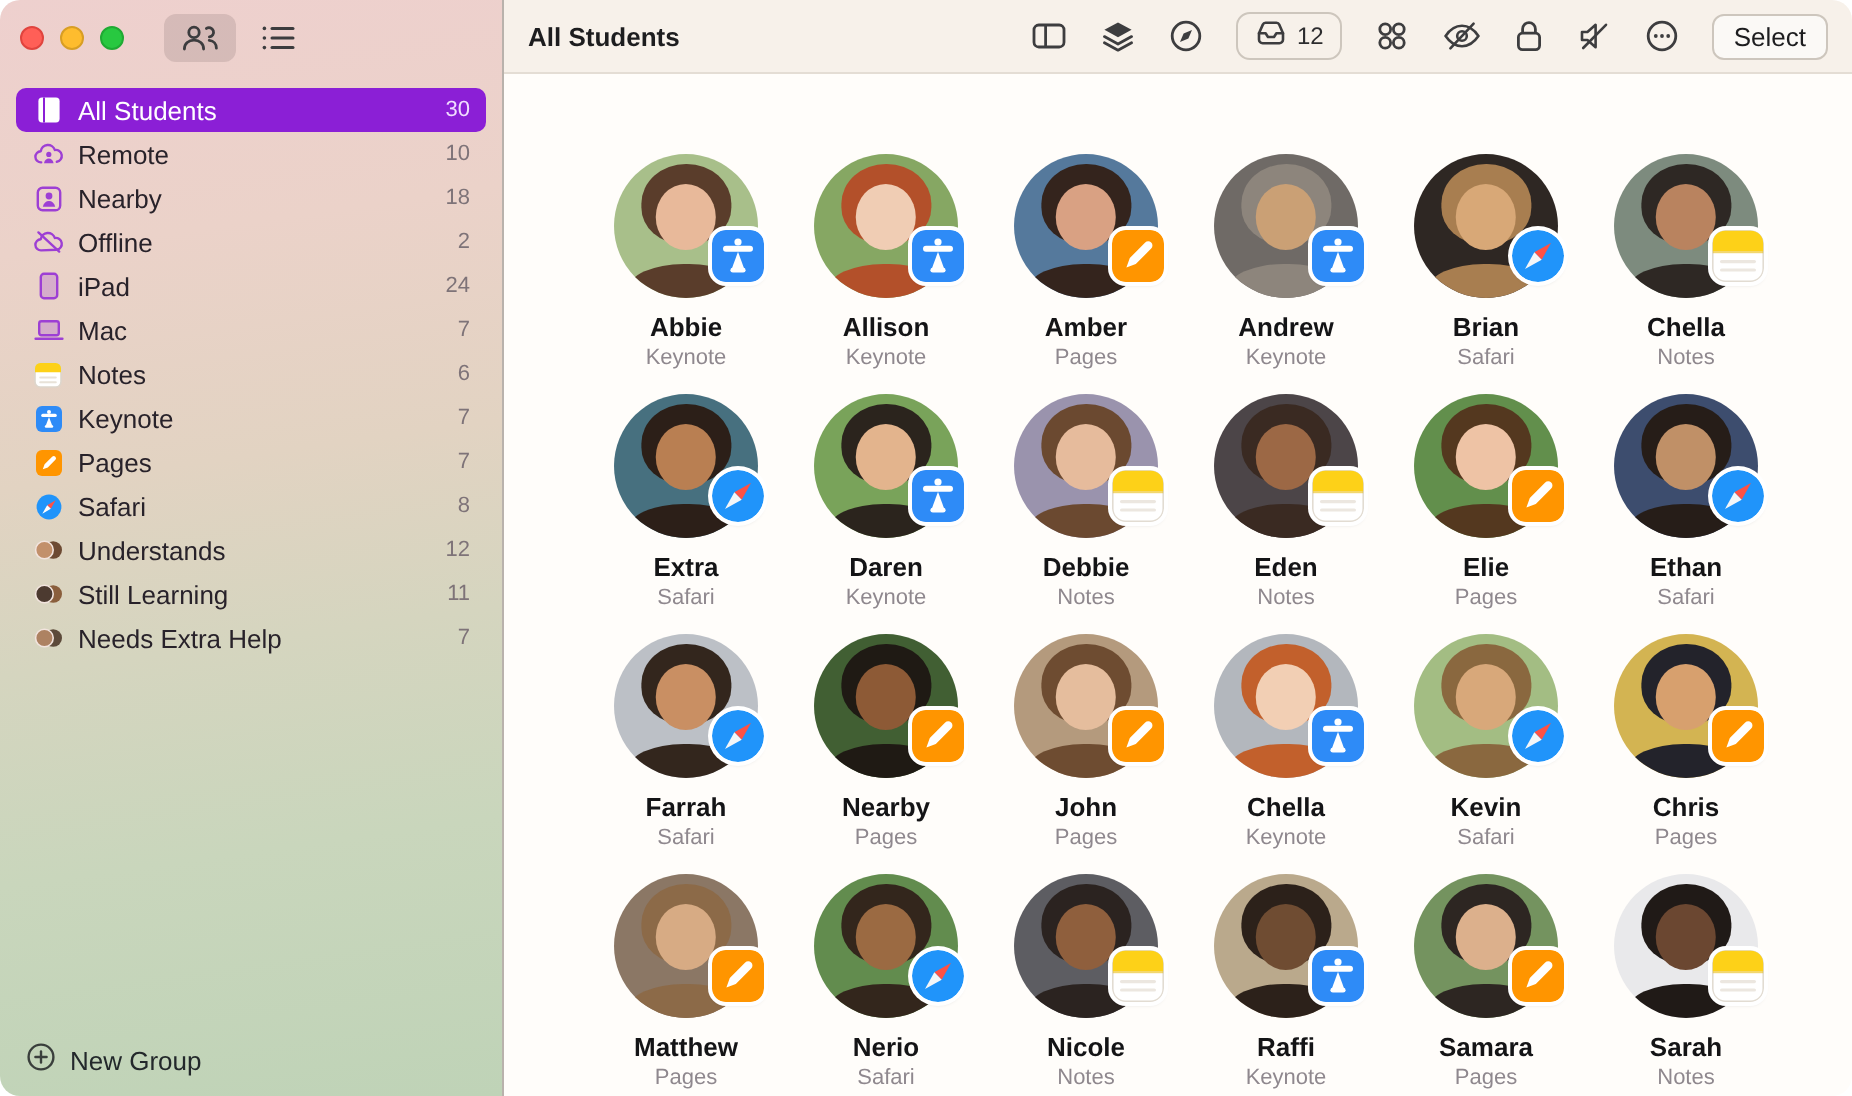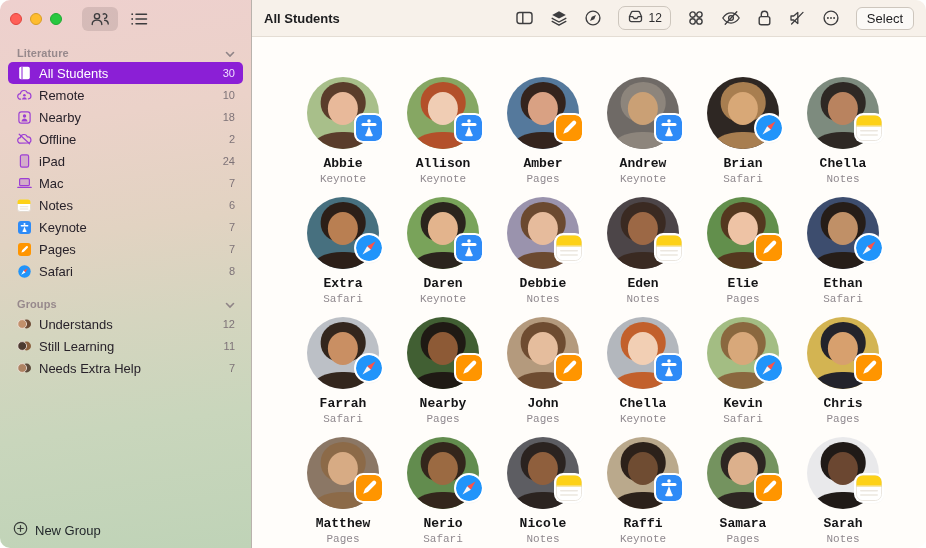--- a/index.html
+++ b/index.html
@@ -39,21 +39,21 @@
   .main { flex:1; display:flex; flex-direction:column; min-width:0; background:#fffdfa; }
   .toolbar { height:37px; flex:none; display:flex; align-items:center; padding:0 12px 0 12px; background:#f7f1ea; border-bottom:1px solid #e4ddd4; }
   .tb-title { font-size:13px; font-weight:700; color:#1d1d1f; margin-right:auto; }
   .tb-icons { display:flex; align-items:center; gap:16px; }
   .tb-ic { display:flex; align-items:center; justify-content:center; cursor:default; }
   .tb-ic svg { display:block; }
   .tb-pill { display:flex; align-items:center; gap:5px; height:24px; padding:0 8px; border:1px solid #cdc6bd; border-radius:7px; }
   .tb-pill .cnt { font-size:12px; color:#2c2c2e; }
   .select-btn { height:23px; padding:0 10px; display:flex; align-items:center; border:1px solid #cdc6bd; border-radius:6px; background:rgba(255,255,255,0.55); font-size:13px; color:#1d1d1f; cursor:default; }
 
-  .content { flex:1; overflow:hidden; padding:40px 8px 0 41px;font-family:Liberation Mono, monospace; }
+  .content { flex:1; overflow:hidden; padding:40px 8px 0 41px; }
   .grid { display:grid; grid-template-columns:repeat(6,100px); grid-auto-rows:120px; }
   .student { display:flex; flex-direction:column; align-items:center; width:100px; }
   .avatar { position:relative; width:72px; height:72px; flex:none; }
   .ph { position:absolute; inset:0; border-radius:50%; overflow:hidden; }
   .hair { position:absolute; left:50%; top:7%; transform:translateX(-50%); width:62%; height:55%; border-radius:50% 50% 46% 46%; }
   .face { position:absolute; left:50%; top:21%; transform:translateX(-50%); width:42%; height:46%; border-radius:50%; }
   .sh { position:absolute; left:50%; bottom:-13%; transform:translateX(-50%); width:80%; height:36%; border-radius:48% 48% 0 0; }
   .badge { position:absolute; right:-3px; bottom:8px; width:26px; height:26px; border-radius:7px; background:#fff; box-shadow:0 0 0 2px #ffffff, 0 1px 2px rgba(0,0,0,0.25); }
   .badge svg { display:block; width:26px; height:26px; border-radius:inherit; }
   .badge.badge-safari { border-radius:50%; }
@@ -91,26 +91,20 @@
               <circle cx="2.2" cy="11.8" r="0.9" fill="#3c3c3e" stroke="none"></circle>
                 <line x1="6" y1="11.8" x2="16.5" y2="11.8"></line>
             </svg>
           </span>
         </div>
       </div>
     </div>
 
     <div class="sb-list">
 
-      <div class="sb-section-header">
-        <span class="sb-section-label">Literature</span>
-        <span><svg width="10" height="7" viewBox="0 0 10 7" fill="none" stroke="#8f8487" stroke-width="1.6" stroke-linecap="round">
-              <path d="M1.5 1.5 L5 5 L8.5 1.5"></path>
-            </svg></span>
-      </div>
 
       <div class="sb-item selected">
         <span class="sb-ic">
           <svg width="13" height="14" viewBox="0 0 13 14">
               <rect x="1.2" y="0.8" width="10.6" height="12.4" rx="1.8" fill="#fff"></rect>
               <line x1="4" y1="0.8" x2="4" y2="13.2" stroke="#8b1fd6" stroke-width="1"></line>
             </svg>
         </span>
         <span class="sb-label">All Students</span>
         <span class="sb-count">30</span>
@@ -210,26 +204,20 @@
               <g transform="rotate(45 6.5 6.5)">
                 <path d="M6.5 1.8 L7.8 6.5 H5.2 Z" fill="#ff5145"></path>
                 <path d="M6.5 11.2 L5.2 6.5 H7.8 Z" fill="#fff"></path>
               </g>
             </svg>
         </span>
         <span class="sb-label">Safari</span>
         <span class="sb-count">8</span>
       </div>
 
-      <div class="sb-section-header">
-        <span class="sb-section-label">Groups</span>
-        <span><svg width="10" height="7" viewBox="0 0 10 7" fill="none" stroke="#8f8487" stroke-width="1.6" stroke-linecap="round">
-              <path d="M1.5 1.5 L5 5 L8.5 1.5"></path>
-            </svg></span>
-      </div>
 
       <div class="sb-item">
         <span class="sb-ic">
           <svg width="15" height="12" viewBox="0 0 15 12">
               <circle cx="9.6" cy="6" r="4.4" fill="#6d4a33"></circle>
               <circle cx="5.2" cy="6" r="4.4" fill="#c2906b" stroke="#f2e4de" stroke-width="0.8"></circle>
             </svg>
         </span>
         <span class="sb-label">Understands</span>
         <span class="sb-count">12</span>

